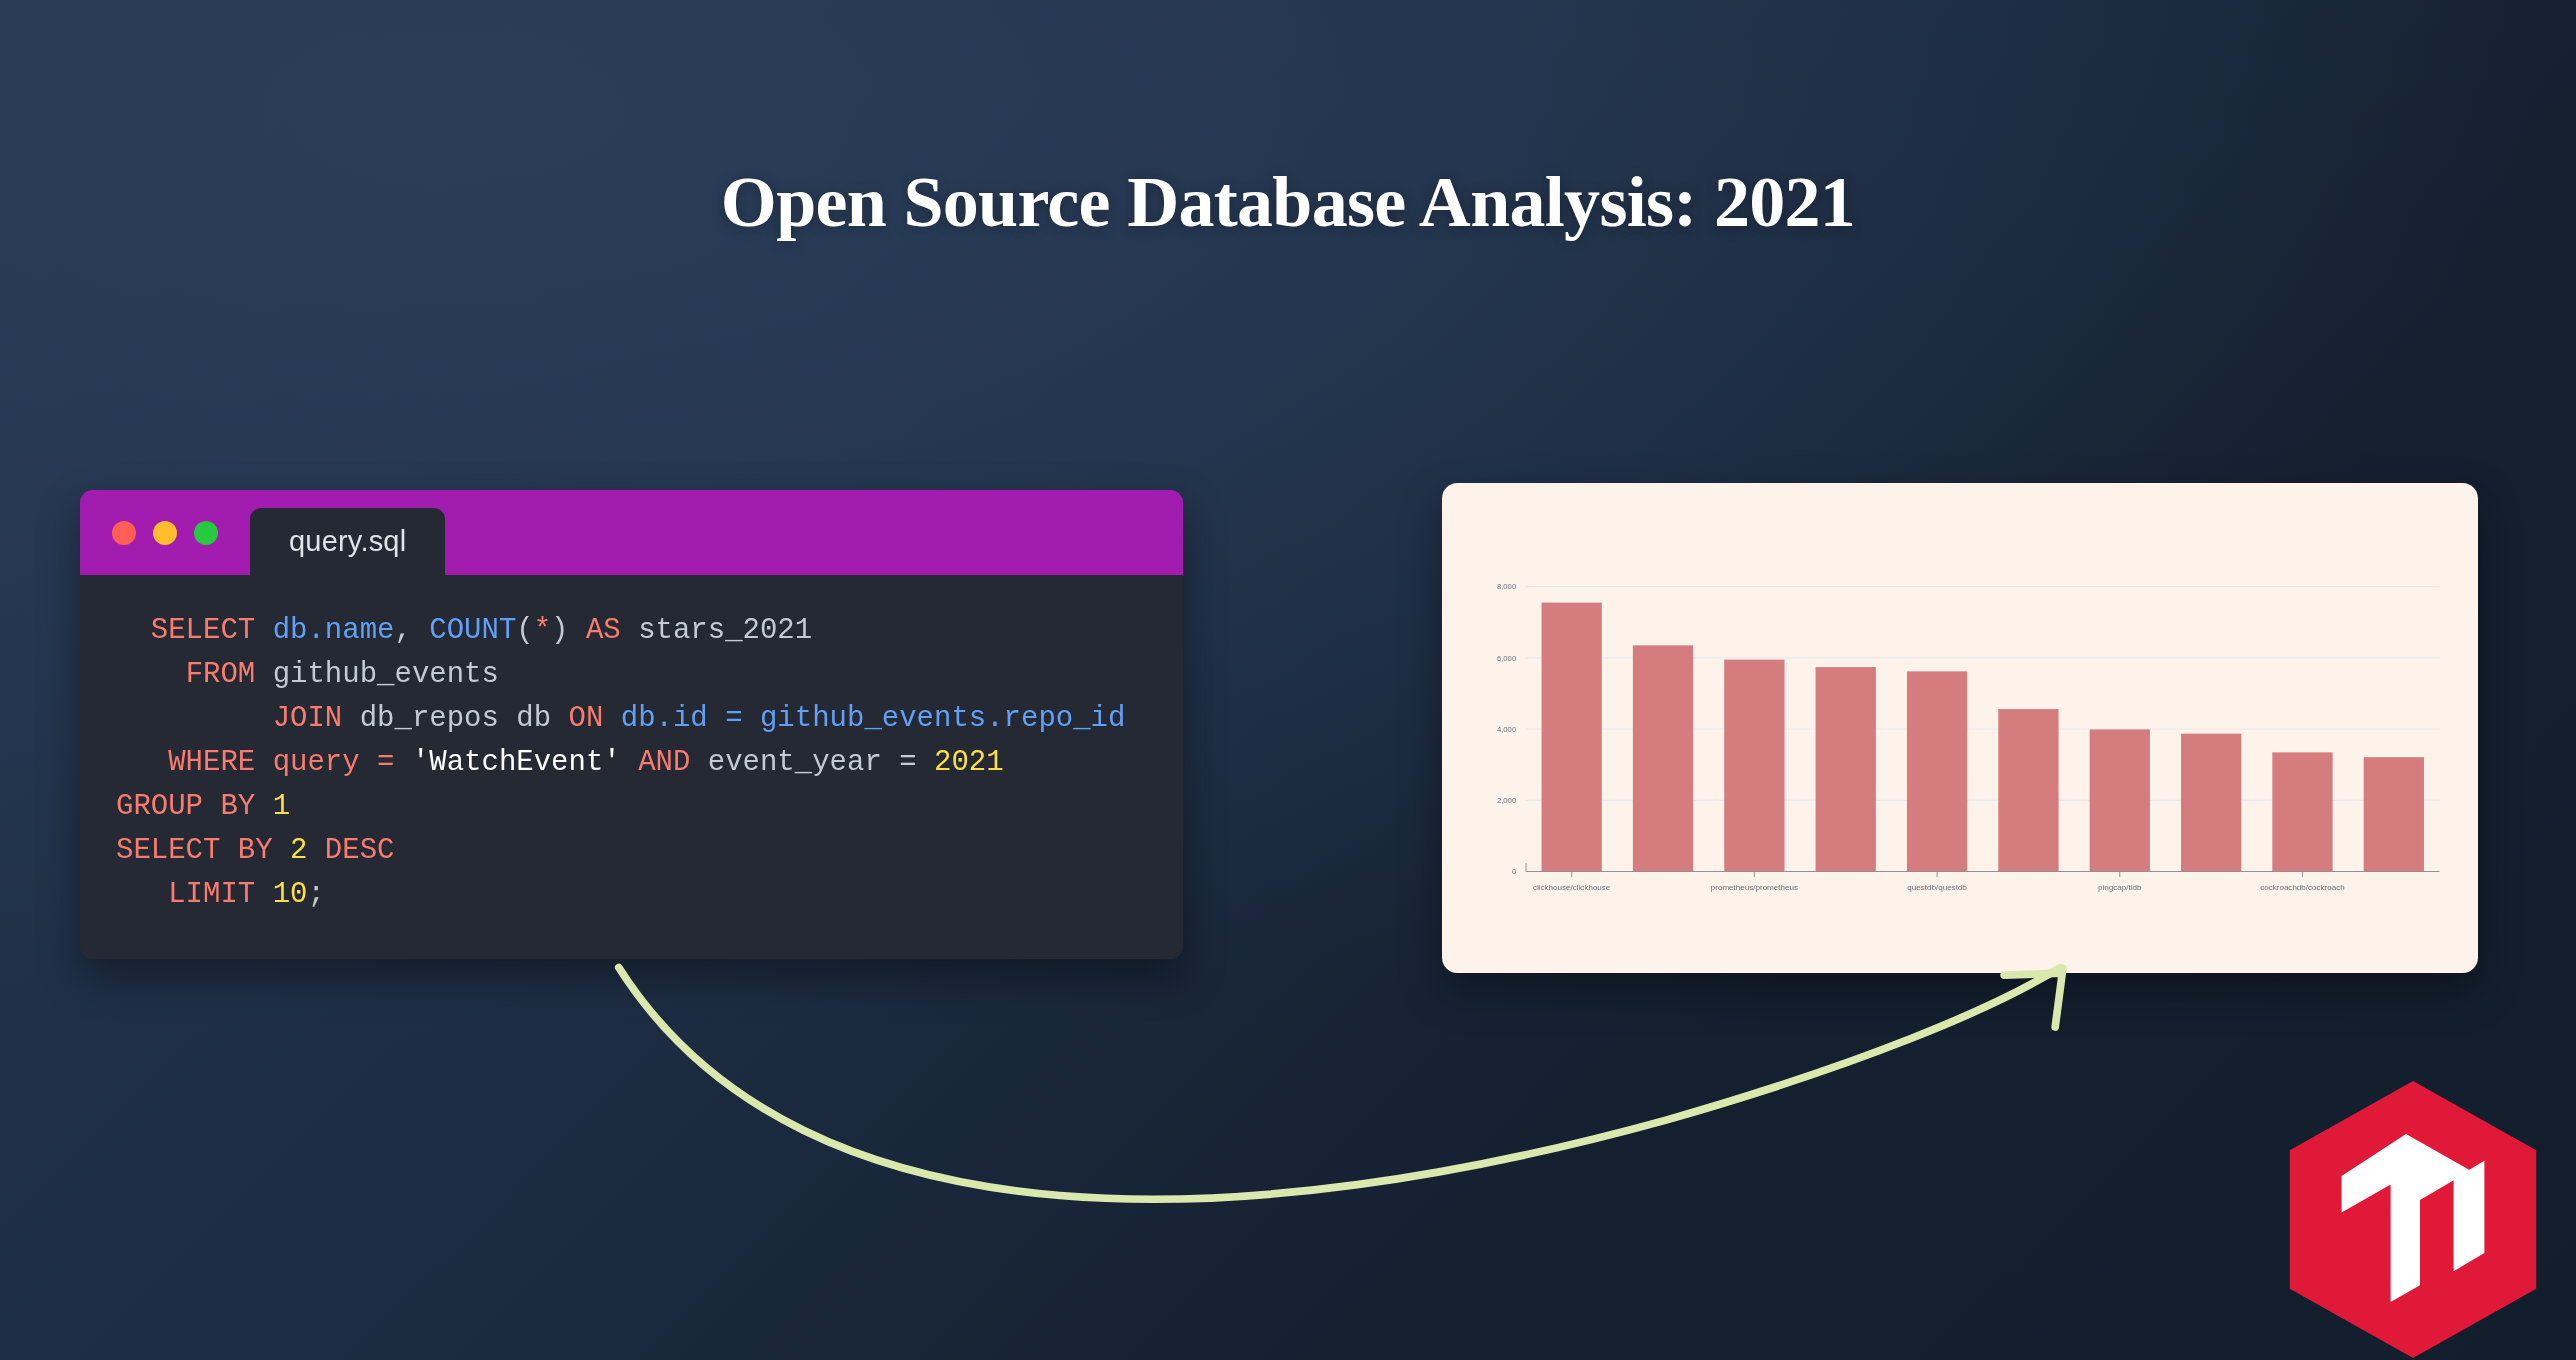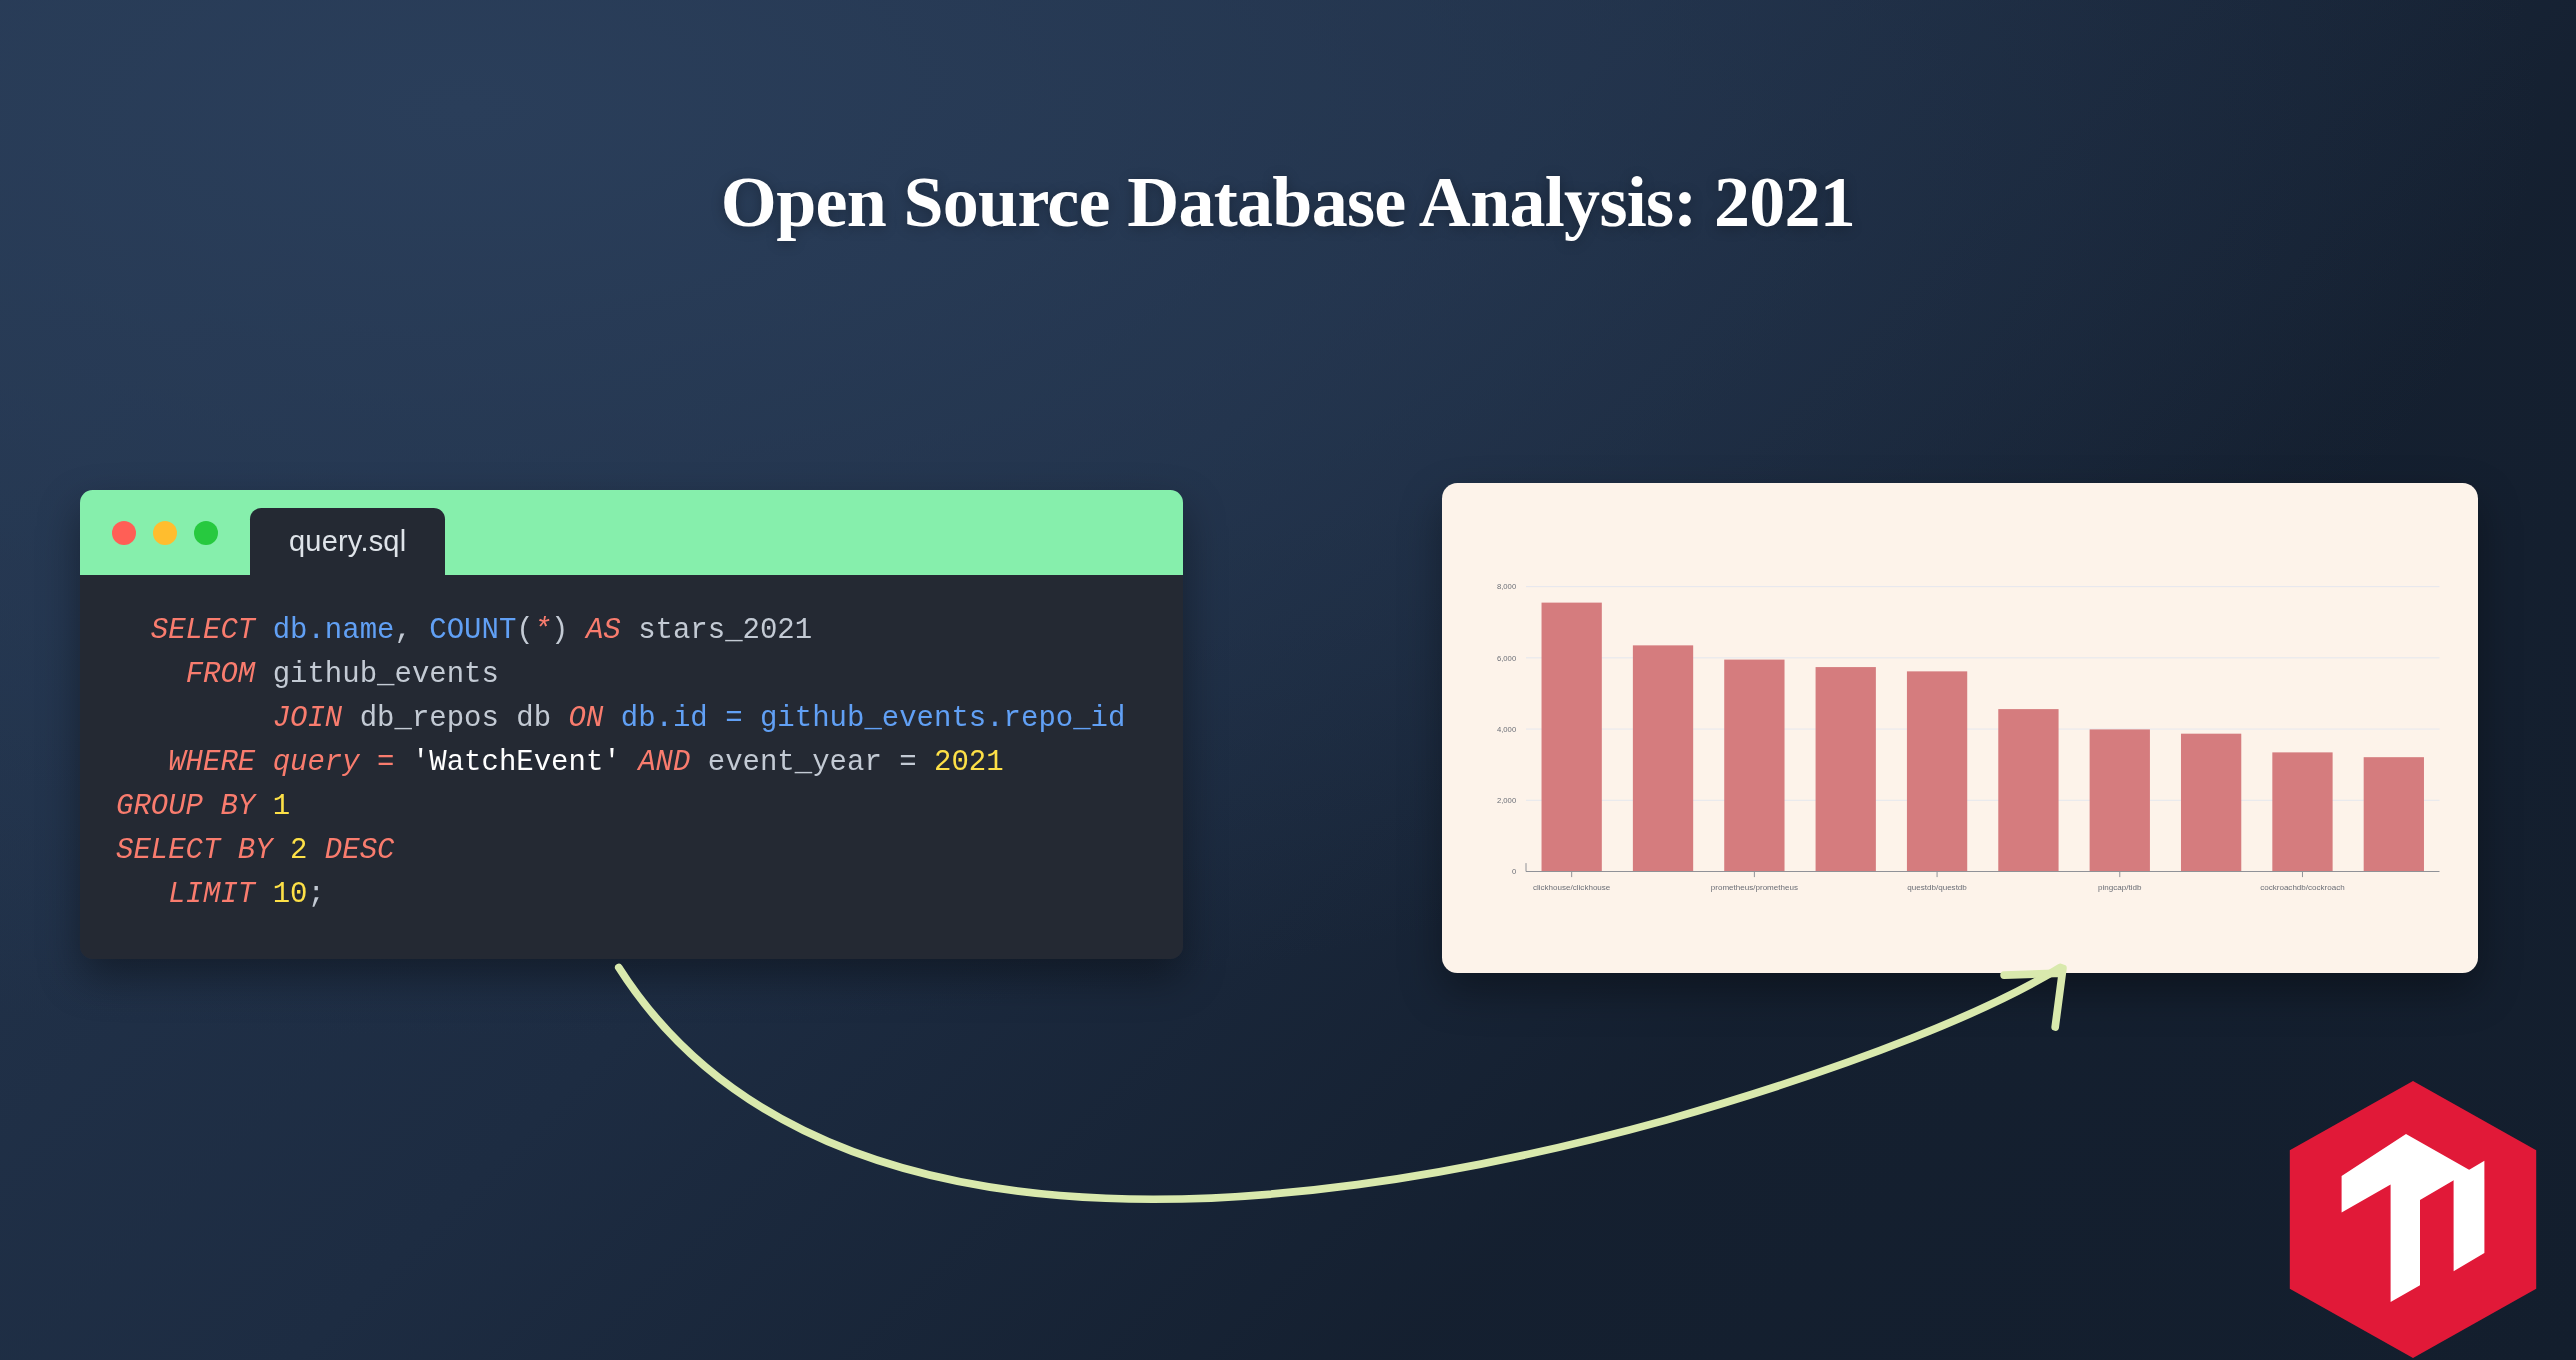--- a/index.html
+++ b/index.html
@@ -25,21 +25,21 @@
   }
 
   
   .code-window {
     position:absolute; left:80px; top:490px; width:1103px;
     border-radius:12.6px 12.6px 12.6px 12.6px;
     overflow:hidden;
     box-shadow:0 18px 42px rgba(0,0,0,.38);
   }
   .titlebar {
-    position:relative; height:85px; background:#86efac;
+    position:relative; height:85px; background:#a21caf;
     display:flex; align-items:stretch;
   }
   .dots { display:flex; align-items:center; gap:17px; padding:0 32px; }
   .dot { width:24px; height:24px; border-radius:50%; }
   .dot.red { background:#ff5f56; }
   .dot.yellow { background:#ffbd2e; }
   .dot.green { background:#27c93f; }
   .tab {
     align-self:flex-end;
     background:#242933;
@@ -52,21 +52,21 @@
   .editor {
     background:#242933;
     padding:34px 36px 41px 36px;
     font-family:"Liberation Mono", monospace;
     font-size:29px;
     line-height:1.52;
     white-space:pre;
     color:#c3cad4;
     min-height:329px;
   }
-  .editor .kw   { color:#f97c6e;font-style:italic; }
+  .editor .kw   { color:#f97c6e; }
   .editor .id   { color:#61a0f5; }
   .editor .num  { color:#fde047; }
   .editor .str  { color:#ffffff; }
   .editor .pl   { color:#c3cad4; }
 
   
   .chart-card {
     position:absolute; left:1442px; top:483px;
     width:1036px; height:490px;
     background:#fdf3ea;

